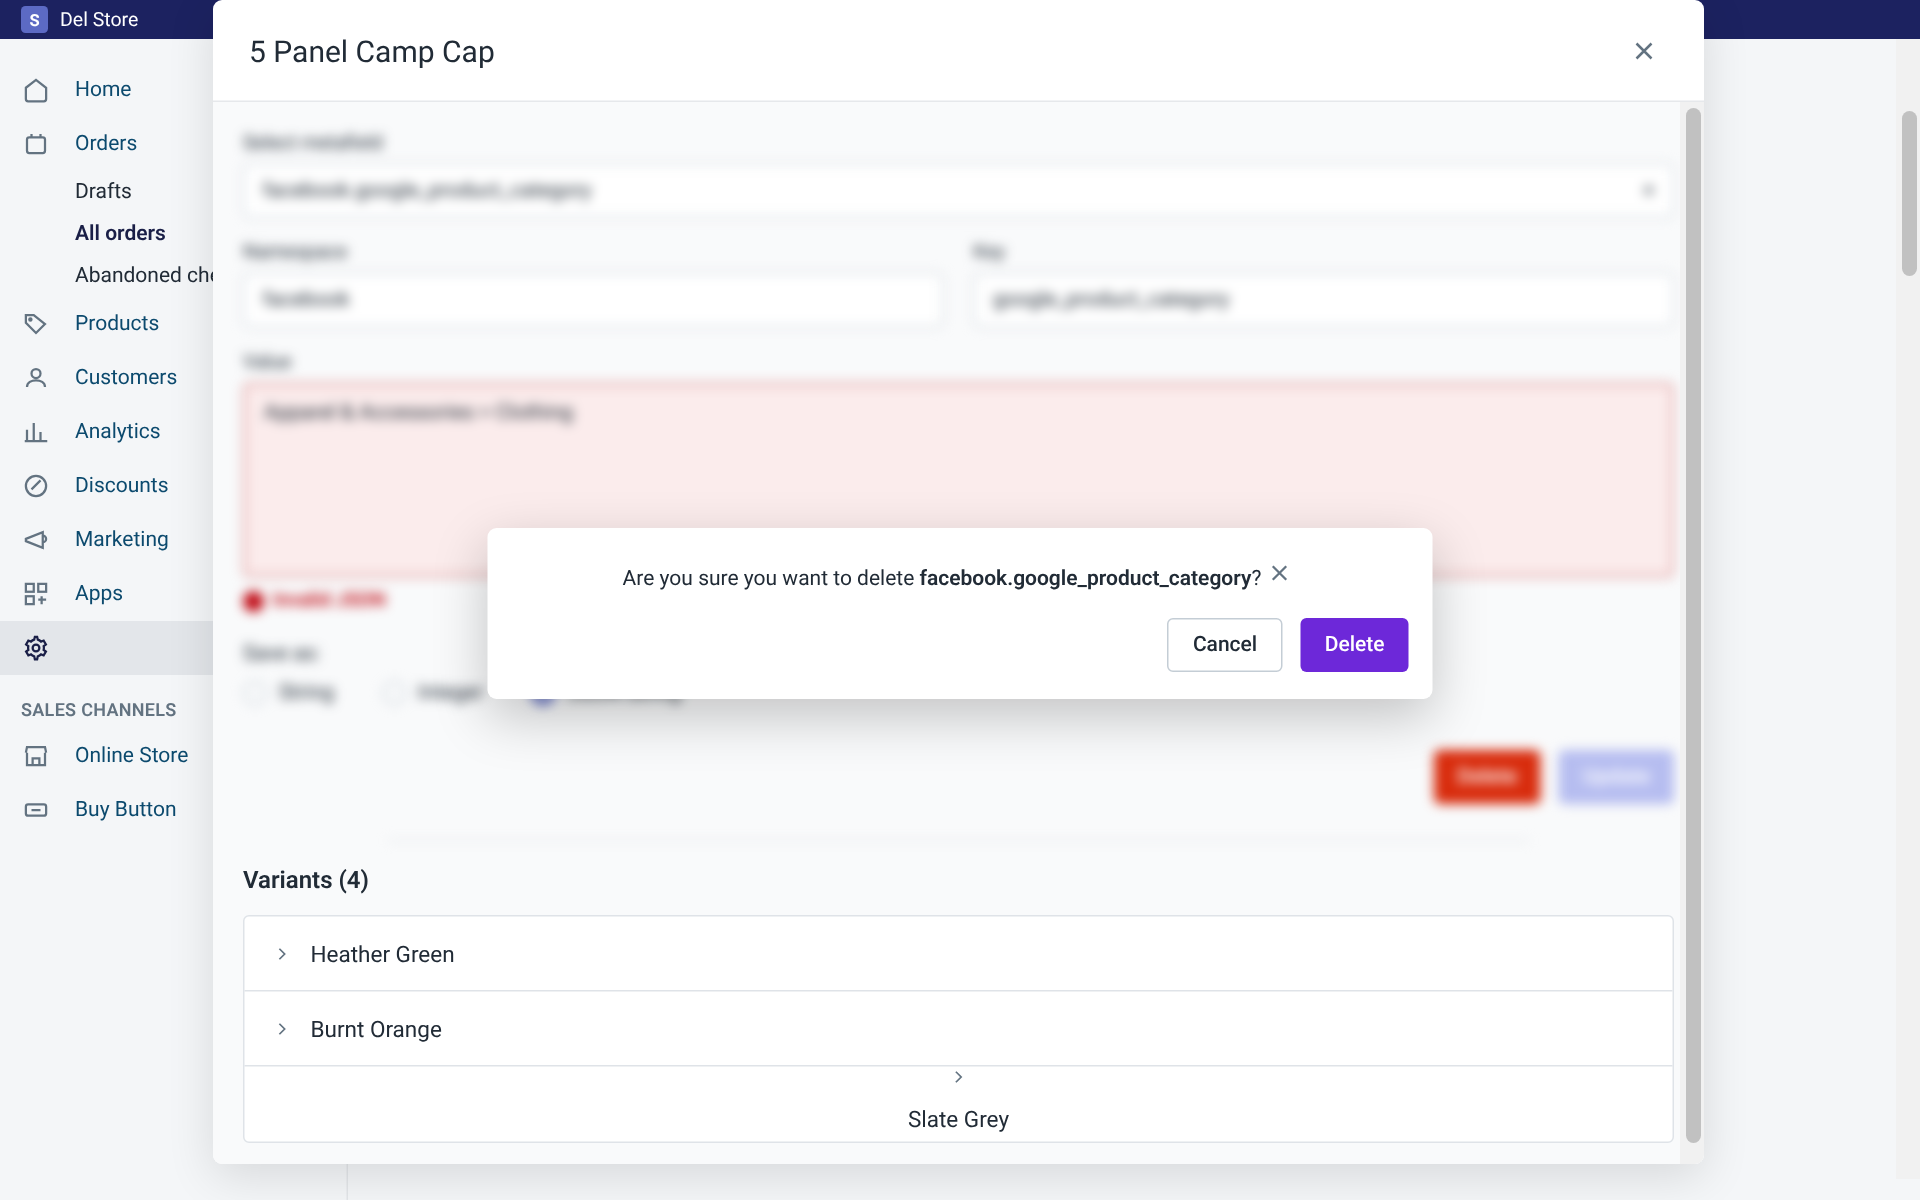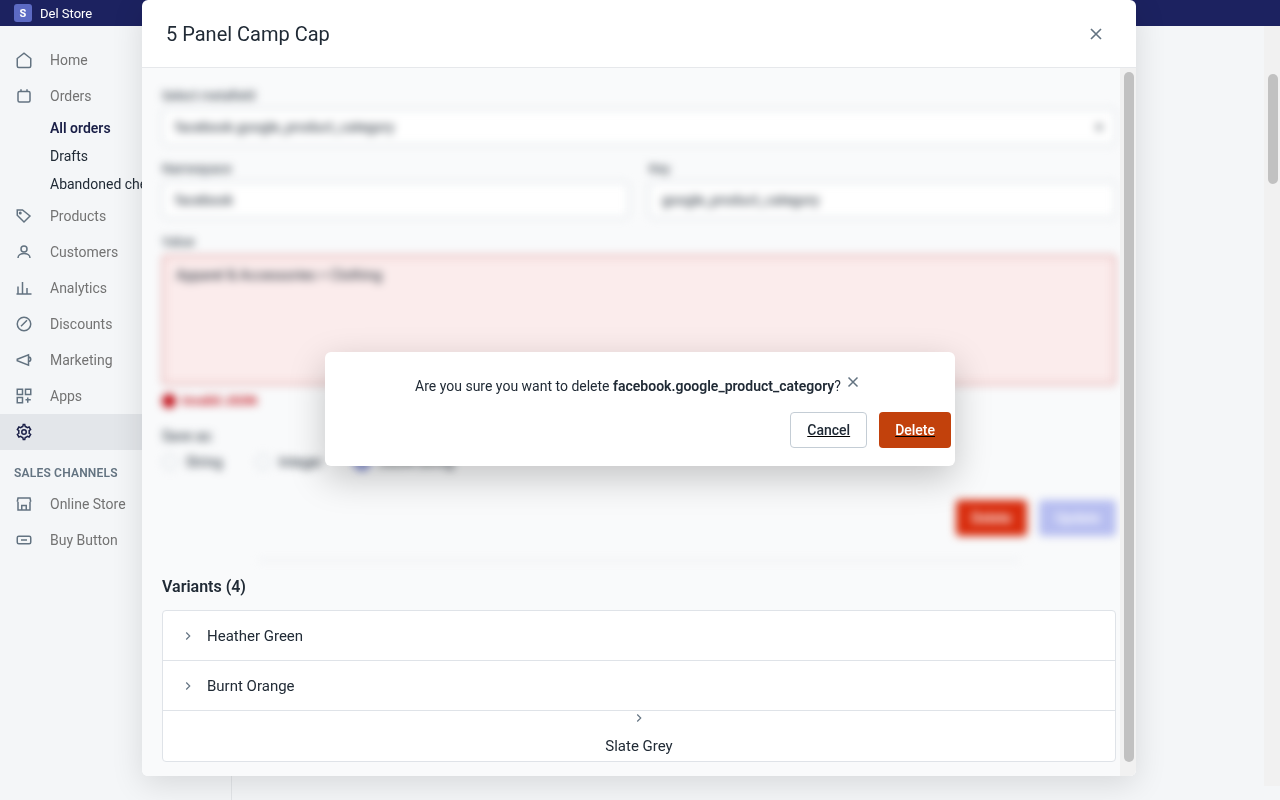--- a/index.html
+++ b/index.html
@@ -7,21 +7,21 @@
   body { background: #f4f6f8; position: relative; }
 
   
   .topbar { height: 26px; background: #1c2260; display:flex; align-items:center; justify-content:space-between; padding:0 14px; color:#fff; font-size:13px; }
   .topbar-left { display:flex; align-items:center; gap:8px; }
   .logo { width:18px; height:18px; background:#5c6ac4; border-radius:3px; display:flex; align-items:center; justify-content:center; font-size:11px; font-weight:bold; color:#fff; }
   .topbar-right { display:flex; align-items:center; gap:8px; }
 
   
   .sidebar { position:absolute; left:0; top:26px; bottom:0; width:232px; background:#f4f6f8; padding-top:16px; border-right:1px solid #e3e6e9; }
-  .nav-item { display:flex; align-items:center; gap:16px; padding:8px 14px; color:#737373; font-size:14px; cursor:pointer; }
+  .nav-item { display:flex; align-items:center; gap:16px; padding:8px 14px; color:#0c4a6e; font-size:14px; cursor:pointer; }
   .nav-item .icon { width:20px; height:20px; display:flex; align-items:center; justify-content:center; color:#637381; }
   .nav-item.active { background:#e3e6ea; color:#1a1f47; font-weight:500;justify-content:space-between; }
   .nav-item.active .icon { color:#1a1f47; }
   .nav-sub { padding-left:50px; font-size:14px; color:#212b36; }
   .nav-sub-item { padding:6px 0; cursor:pointer; color:#212b36; }
   .nav-sub-item.active { color:#1a1f47; font-weight:600; }
   .section-title { font-size:12px; color:#637381; font-weight:600; padding:16px 14px 6px; letter-spacing:.2px; }
 
   
   .page-scroll { position:absolute; right:0; top:26px; width:16px; height:760px; background:#f1f1f1; }
@@ -66,23 +66,23 @@
   .var-item:last-child { border-bottom:none;flex-direction:column; }
   .chev { width:14px; height:14px; color:#637381; }
 
   
   .confirm-shade { position:absolute; left:0; top:0; width:994px; height:800px; background:rgba(255,255,255,0); }
   .confirm { position:absolute; left:325px; top:352px; width:630px; background:#fff; border-radius:6px; box-shadow:0 12px 36px rgba(0,0,0,.22); padding:0; }
   .confirm-body { display:flex; align-items:flex-start; justify-content:center; padding:18px 20px 16px 20px; }
   .confirm-text { font-size:14px; color:#212b36; line-height:1.45; padding-top:6px; }
   .confirm-text b { font-weight:600; }
   .confirm-close { width:24px; height:24px; display:flex; align-items:center; justify-content:center; cursor:pointer; color:#637381; }
-  .confirm-actions { display:flex; justify-content:flex-end; gap:12px; padding:0 4px 18px;text-decoration:underline; }
+  .confirm-actions { display:flex; justify-content:flex-end; gap:12px; padding:0 16px 18px; }
   .btn-outline { border:1px solid #c4cdd5; background:#fff; color:#212b36; }
-  .btn-danger { background:#c2410c; color:#fff; }
+  .btn-danger { background:#6d28d9; color:#fff; }
 
   svg { display:block; }
 </style>
 </head>
 <body>
 
 <div class="topbar">
   <div class="topbar-left">
     <div class="logo">S</div>
     <span>Del Store</span>
@@ -102,22 +102,22 @@
   <div class="nav-item">
     <span class="icon">
         <svg width="18" height="18" viewBox="0 0 24 24" fill="none" stroke="currentColor" stroke-width="2">
           <rect x="4" y="6" width="16" height="14" rx="2"></rect>
           <path d="M8 3v3M16 3v3"></path>
         </svg>
       </span>
     <span>Orders</span>
   </div>
   <div class="nav-sub">
+    <div class="nav-sub-item">Drafts</div>
     <div class="nav-sub-item active">All orders</div>
-    <div class="nav-sub-item">Drafts</div>
     <div class="nav-sub-item">Abandoned checkouts</div>
   </div>
   <div class="nav-item">
     <span class="icon">
         <svg width="18" height="18" viewBox="0 0 24 24" fill="none" stroke="currentColor" stroke-width="2">
           <path d="M20 12l-8 8-9-9V4h7l10 8z"></path>
           <circle cx="7" cy="8" r="1"></circle>
         </svg>
       </span>
     <span>Products</span>

